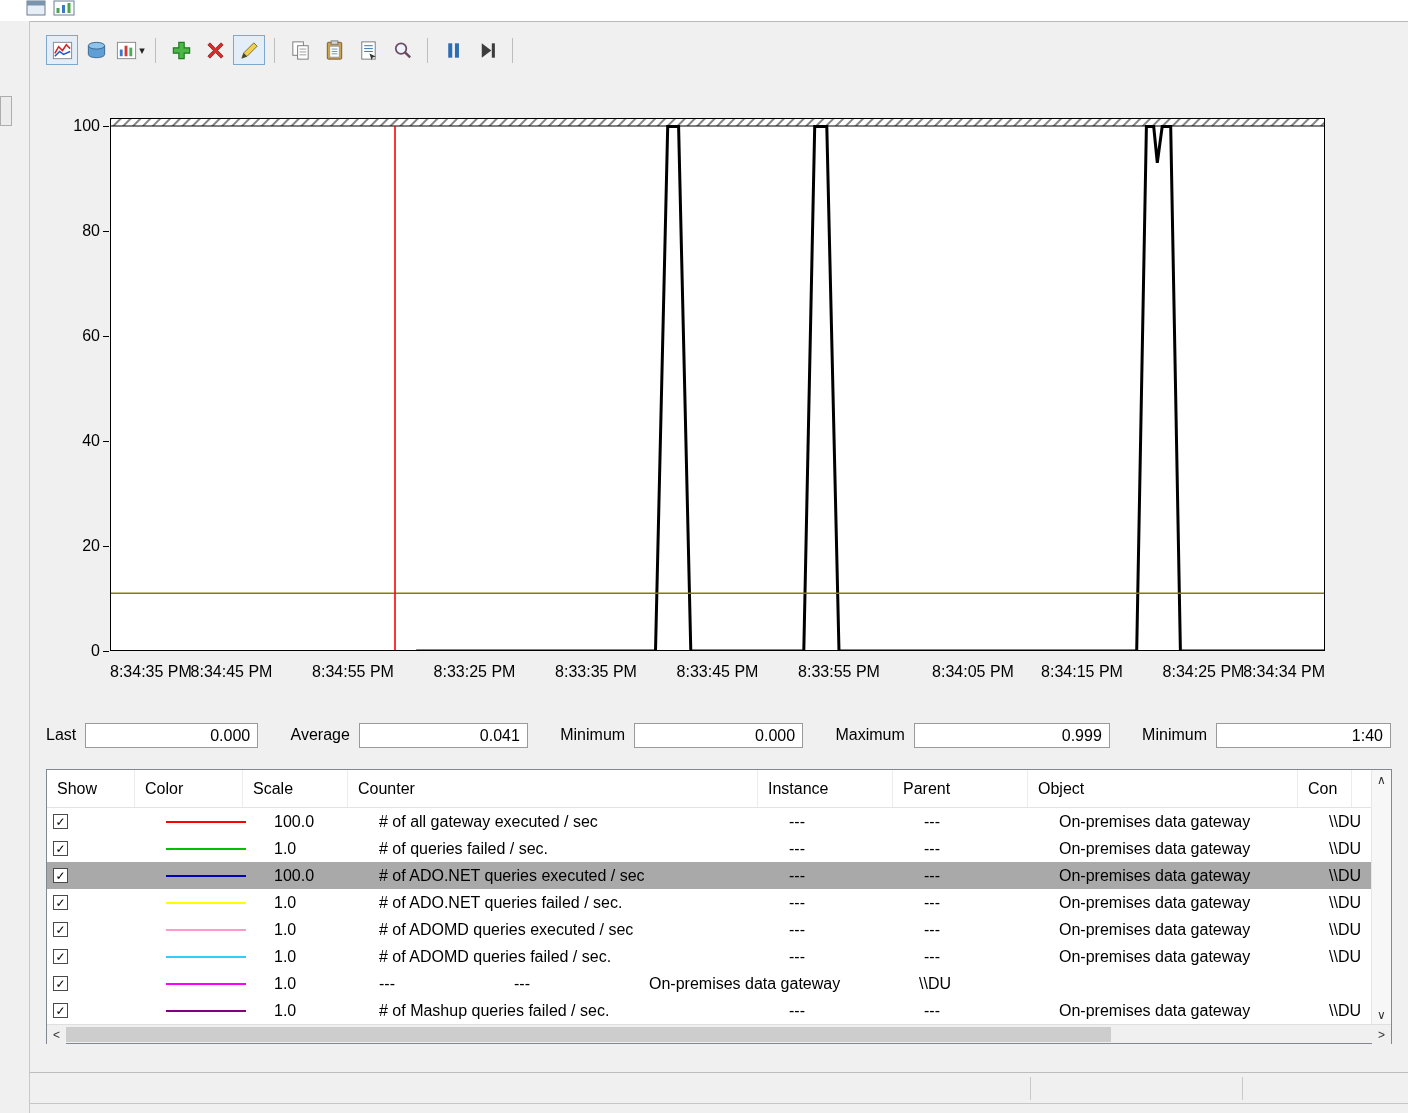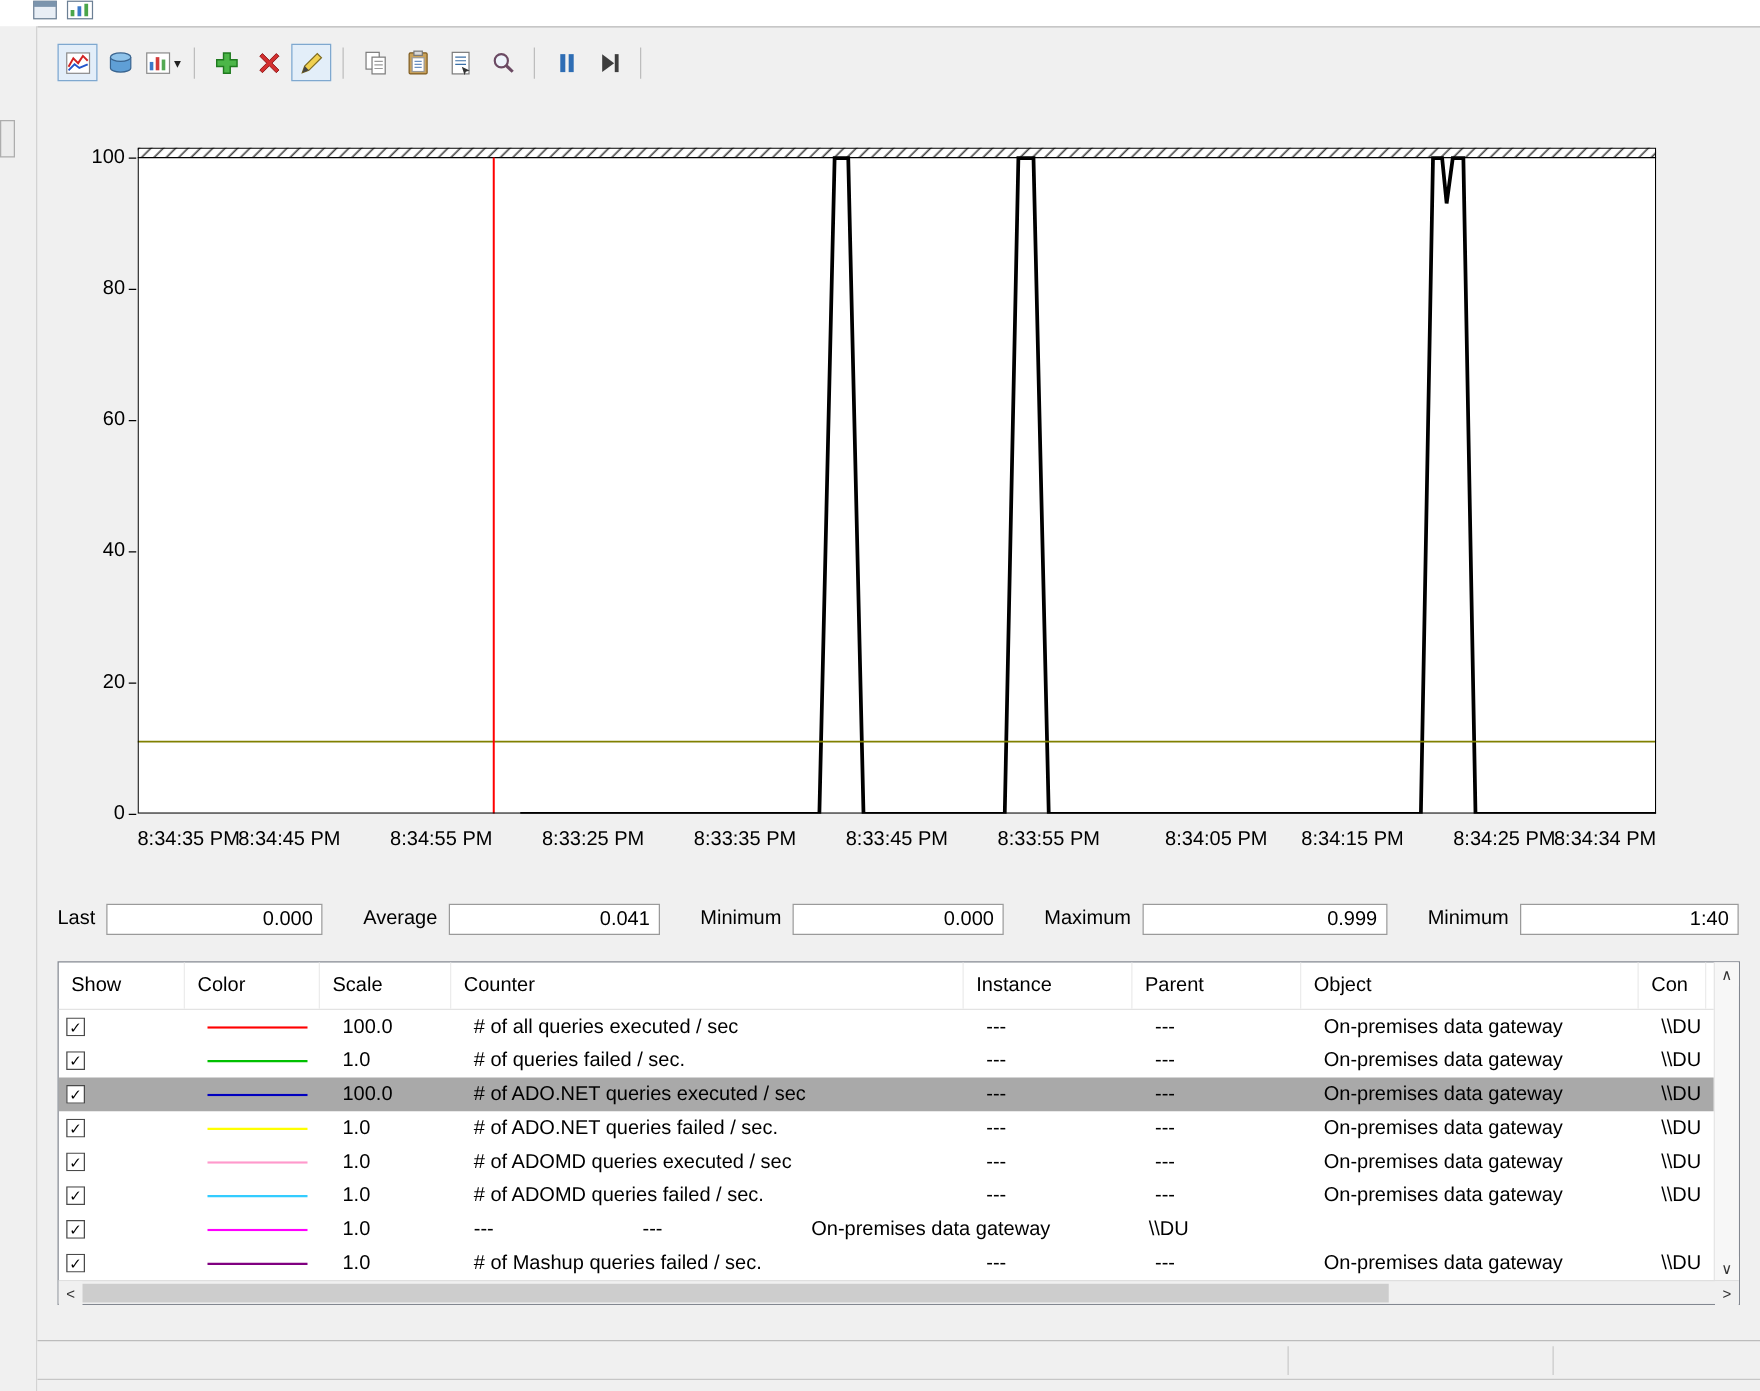--- a/index.html
+++ b/index.html
@@ -277,39 +277,39 @@
       <div class="stat-value" style="width: 196px;">0.999</div>
     </div>
     <div class="stat-group">
       <span class="stat-label">Minimum</span>
       <div class="stat-value" style="width: 175px;">1:40</div>
     </div>
   </div>
 
 <div id="counter-table">
   <div id="thead">
-      <div class="th" style="width: 101px;">Show</div>
+      <div class="th" style="width: 88px;">Show</div>
       <div class="th" style="width: 108px;">Color</div>
       <div class="th" style="width: 105px;">Scale</div>
       <div class="th" style="width: 410px;">Counter</div>
       <div class="th" style="width: 135px;">Instance</div>
       <div class="th" style="width: 135px;">Parent</div>
       <div class="th" style="width: 270px;">Object</div>
       <div class="th" style="width: 54px;">Con</div>
     </div>
   <div id="rows">
       <div class="row">
         <div class="cell show-cell" style="width: 109px;">
           <span class="checkbox">✓</span>
         </div>
         <div class="cell color-cell" style="width: 108px;">
           <span class="color-line" style="background: rgb(255, 0, 0);"></span>
         </div>
         <div class="cell" style="width: 105px;">100.0</div>
-        <div class="cell" style="width: 410px;"># of all queries executed / sec</div>
+        <div class="cell" style="width: 410px;"># of all gateway executed / sec</div>
         <div class="cell" style="width: 135px;">---</div>
         <div class="cell" style="width: 135px;">---</div>
         <div class="cell" style="width: 270px;">On-premises data gateway</div>
         <div class="cell" style="width: 54px;">\\DU</div>
       </div>
       <div class="row">
         <div class="cell show-cell" style="width: 109px;">
           <span class="checkbox">✓</span>
         </div>
         <div class="cell color-cell" style="width: 108px;">

